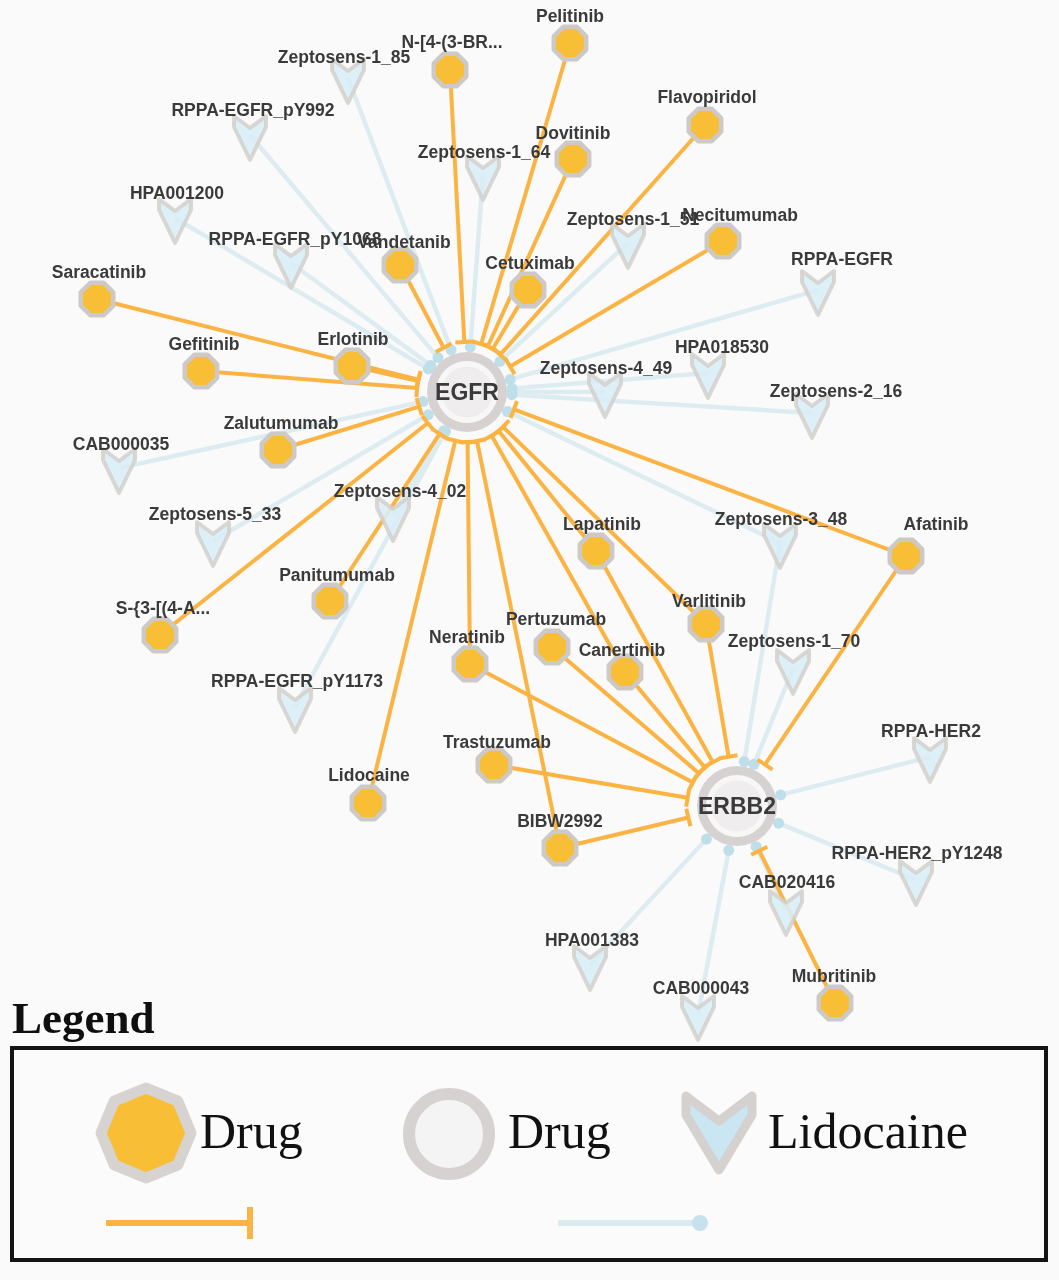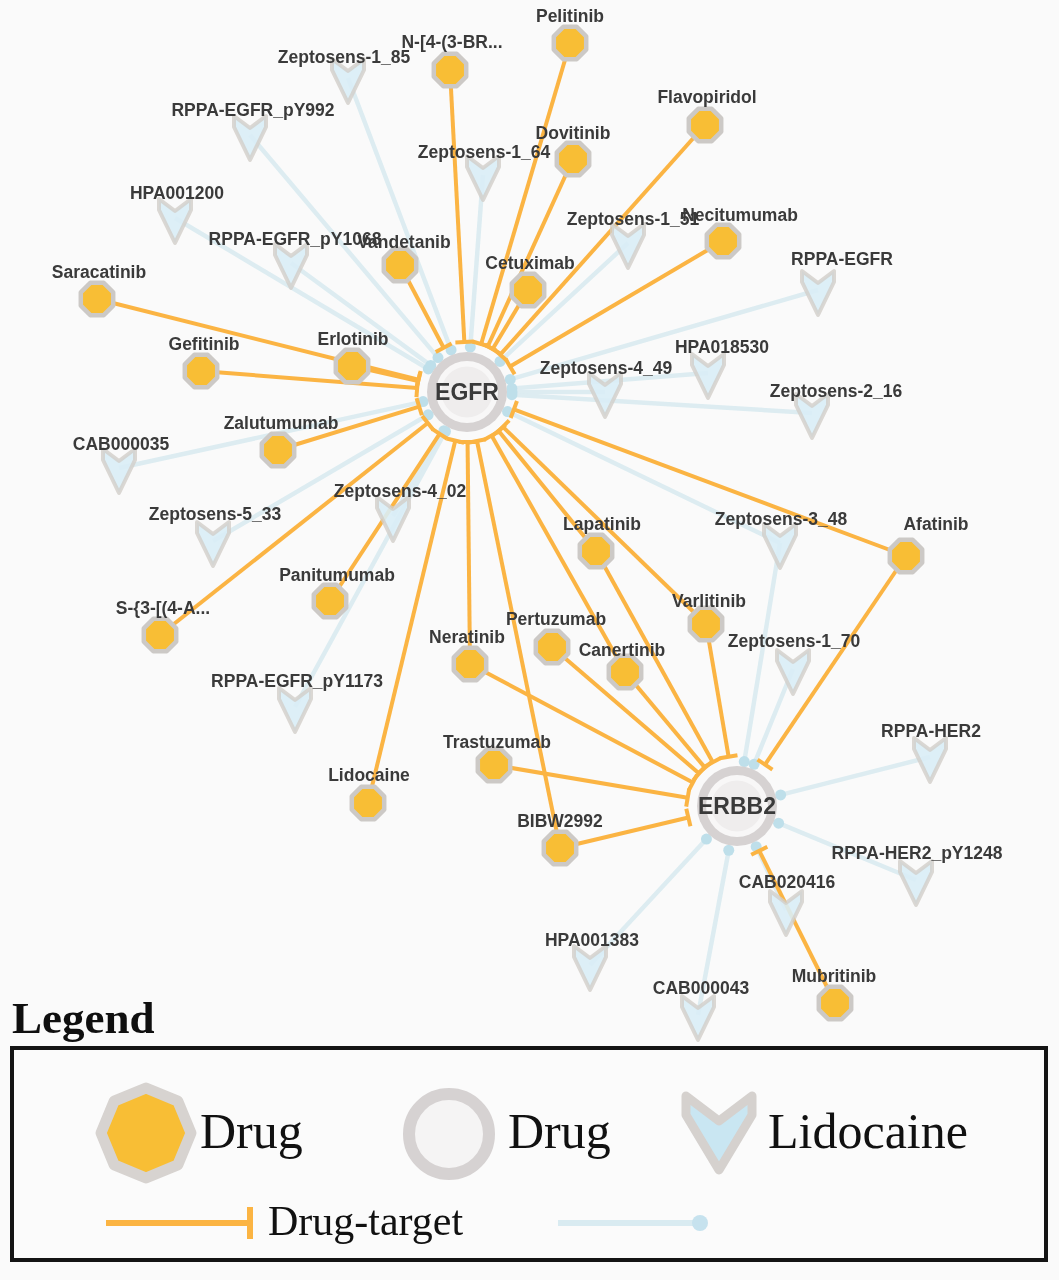--- a/index.html
+++ b/index.html
@@ -253,20 +253,19 @@
 
   <svg class="legend-icon" style="left:676px;top:1082px" width="86" height="96" viewBox="0 0 86 96">
     <path d="M 10 14 L 43 39 L 76 14 L 76 33 L 43 88 L 10 33 Z" fill="#C9E6F2" stroke="#D5D1CE" stroke-width="9" stroke-linejoin="round"></path>
   </svg>
   <div class="legend-item-label" style="left:768px;top:1102px">Lidocaine</div>
 
   <svg class="legend-icon" style="left:100px;top:1203px" width="165" height="40" viewBox="0 0 165 40">
     <line x1="6" y1="20" x2="150" y2="20" stroke="#FBB443" stroke-width="6"></line>
     <line x1="150" y1="4" x2="150" y2="36" stroke="#FBB443" stroke-width="6"></line>
   </svg>
-  <div class="legend-edge-label" style="left:268px;top:1197px">Drug-target</div>
 
   <svg class="legend-icon" style="left:552px;top:1203px" width="165" height="40" viewBox="0 0 165 40">
     <line x1="6" y1="20" x2="145" y2="20" stroke="#D9EBF1" stroke-width="6"></line>
     <circle cx="148" cy="20" r="8" fill="#C6E2EE"></circle>
   </svg>
 
 </div>
 
 </body></html>

